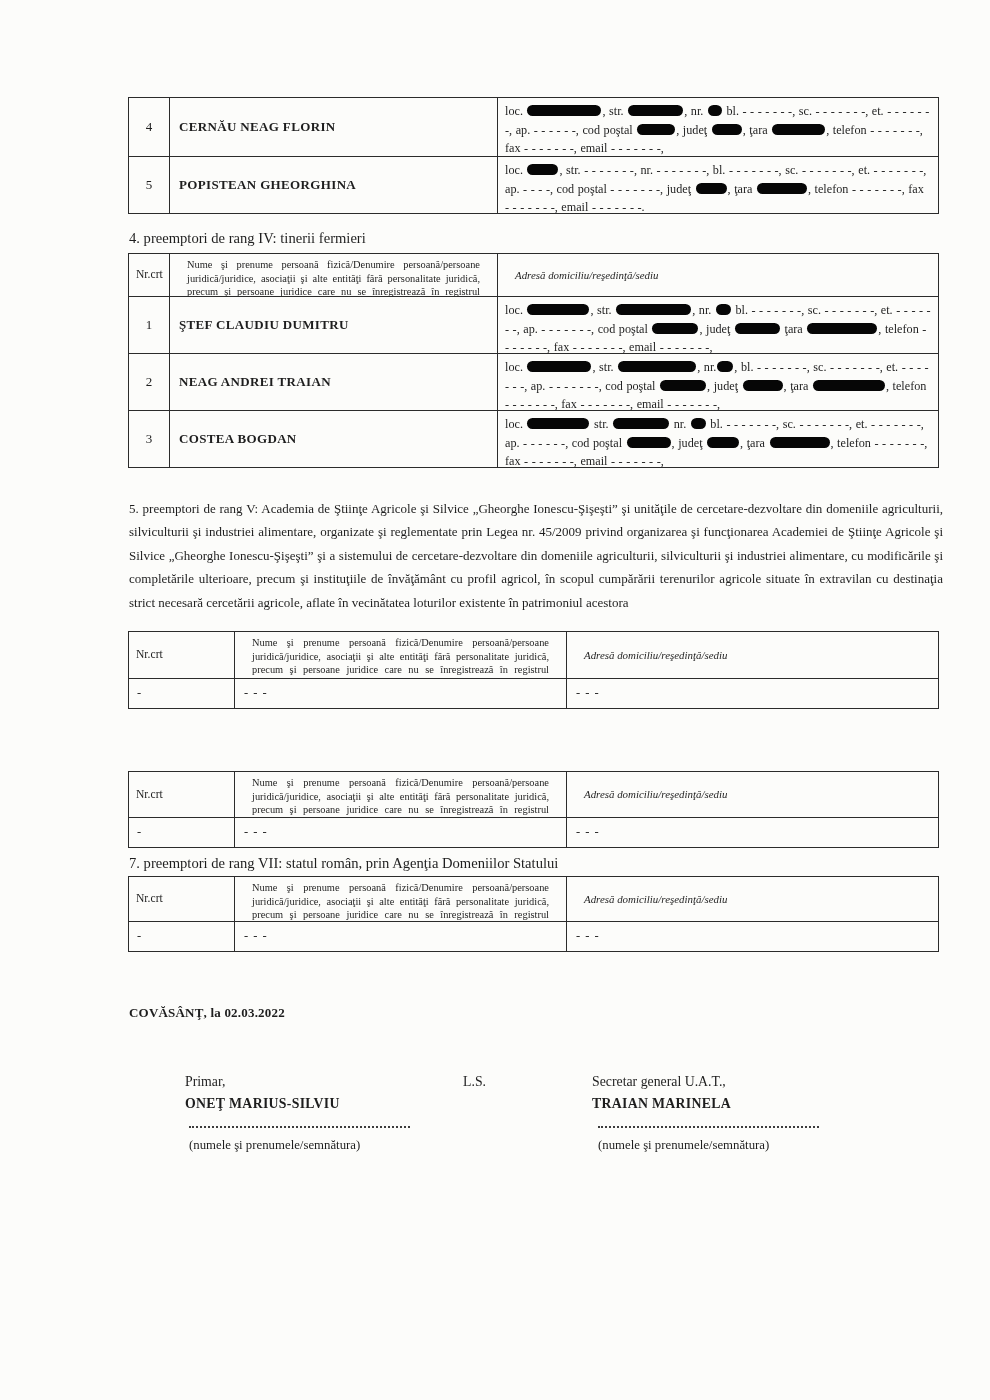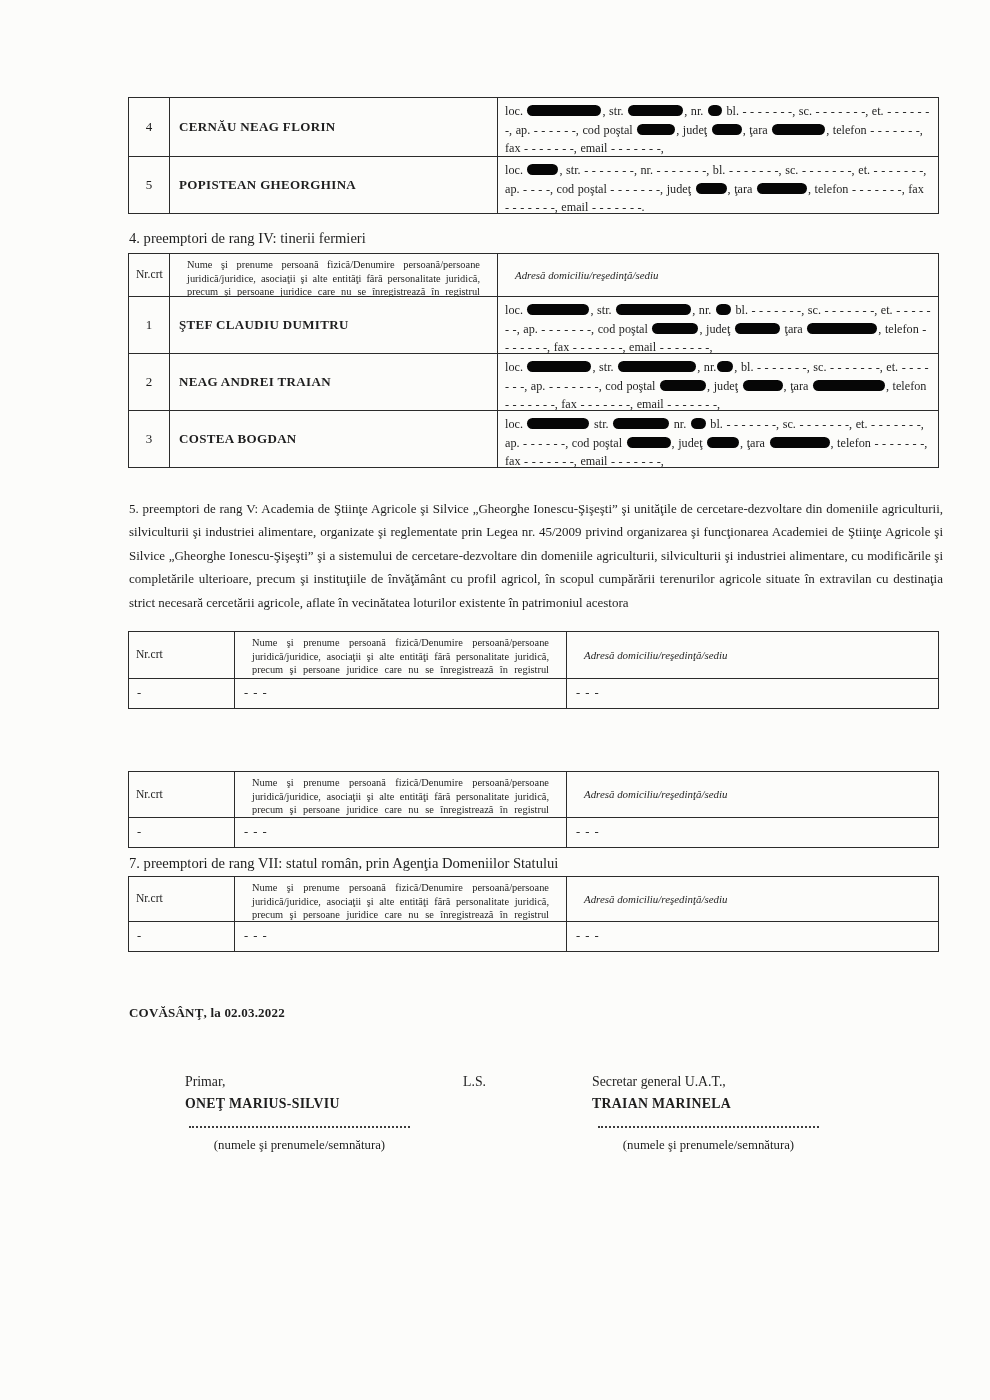--- a/index.html
+++ b/index.html
@@ -36,21 +36,21 @@
   
   .redact{display:inline-block;height:11px;background:#060606;border-radius:6px;vertical-align:-1px;margin:0 1px;}
   
   .heading{position:absolute;left:129px;font-size:14.6px;white-space:nowrap;}
   .para{position:absolute;left:129px;width:814px;font-size:13px;line-height:23.4px;text-align:justify;}
   
   .place-date{position:absolute;left:129px;top:1005px;font-weight:bold;font-size:13px;letter-spacing:.2px;}
   .sig-block{position:absolute;top:1050px;text-align:left;font-size:13.8px;margin-top:24px;}
   .sig-name{font-weight:bold;margin-top:6px;letter-spacing:.3px;}
   .dotline{position:absolute;top:1118px;height:8px;border-bottom:2.6px dotted #3c3c3c;}
-  .sig-caption{position:absolute;top:1138px;text-align:center;font-size:12.8px;}
+  .sig-caption{position:absolute;top:1138px;text-align:left;font-size:12.8px;}
 </style>
 </head>
 <body>
 
 <div class="page">
 
   <div class="tbl" style="top:97px;">
     <div class="tr" style="height:58px;">
       <div class="td cA nr-cell">4</div>
       <div class="td cB name-cell">CERNĂU NEAG FLORIN</div>

